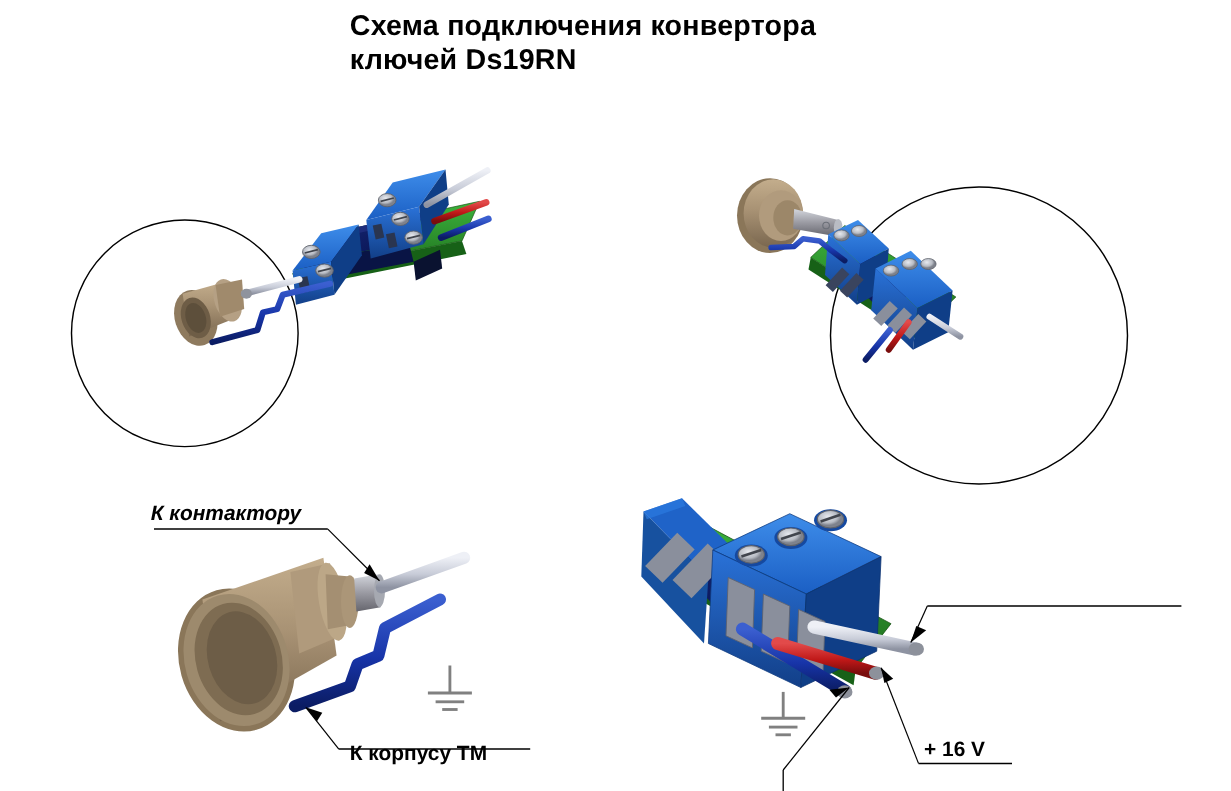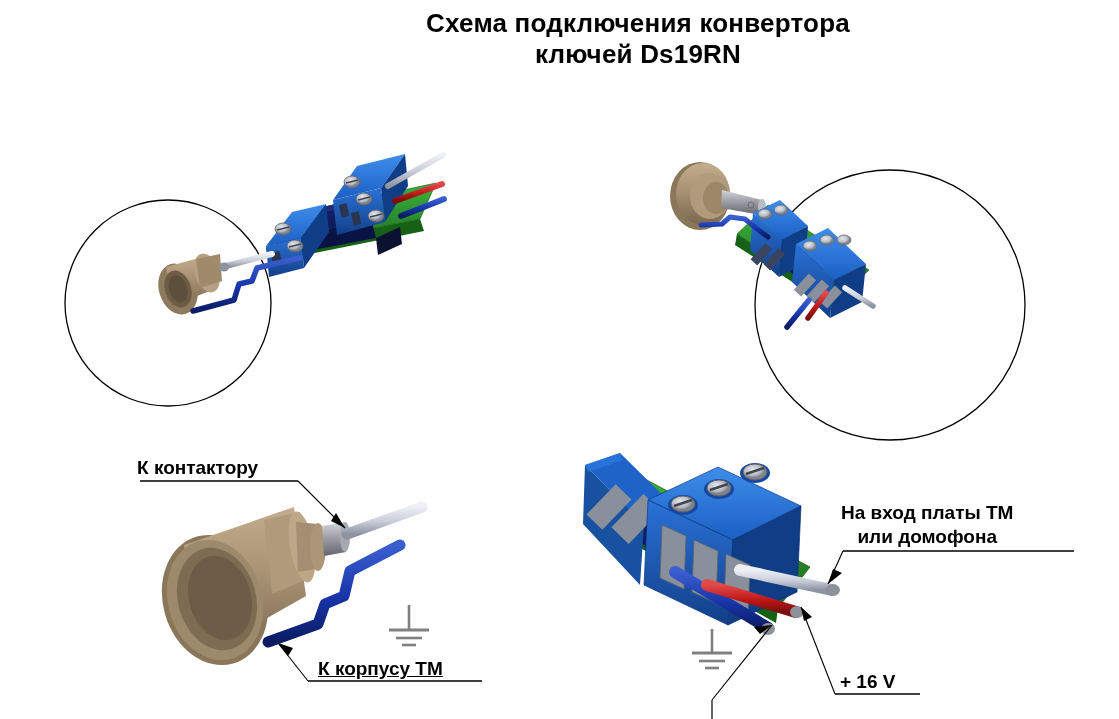--- a/index.html
+++ b/index.html
@@ -12,21 +12,20 @@
     height: 719px;
     position: relative;
     overflow: hidden;
     font-family: "Liberation Sans", sans-serif;
   }
   #stage {
     position: absolute;
     left: 0; top: 0;
     width: 1119px;
     height: 706px;
-    text-align: center;
   }
   .title {
     position: absolute;
     left: 318px;
     top: 8px;
     width: 640px;
     font-family: "Liberation Sans", sans-serif;
     font-weight: bold;
     font-size: 26px;
     line-height: 31px;
@@ -36,22 +35,22 @@
   }
   .callout {
     position: absolute;
     font-family: "Liberation Sans", sans-serif;
     font-weight: bold;
     font-size: 19px;
     line-height: 24px;
     color: #000000;
     white-space: pre-line;
   }
-  .cal-contactor { left: 137px; top: 456px; }
-  .cal-body      { left: 318px; top: 657px; text-decoration: underline; }
+  .cal-contactor { left: 137px; top: 456px; font-style: italic; }
+  .cal-body      { left: 318px; top: 674px; }
   .cal-input     { left: 841px; top: 501px; }
   .cal-power     { left: 840px; top: 670px; }
   svg { display: block; }
 </style>
 </head>
 <body>
 
 <div id="stage">
 
   <div class="title">Схема подключения конвертора
@@ -346,18 +345,16 @@
         <line x1="712" y1="700" x2="772" y2="625" stroke="#000000" stroke-width="1.1"></line>
         <polygon points="772,625 760,634 754,627" fill="#000000"></polygon>
       </g>
     </g>
   </svg>
 
   <div class="callout cal-contactor">К контактору</div>
 
   <div class="callout cal-body">К корпусу ТМ</div>
 
-  <div class="callout cal-input">На вход платы ТМ
-или домофона</div>
 
   <div class="callout cal-power">+ 16 V</div>
 
 </div>
 
 </body></html>

